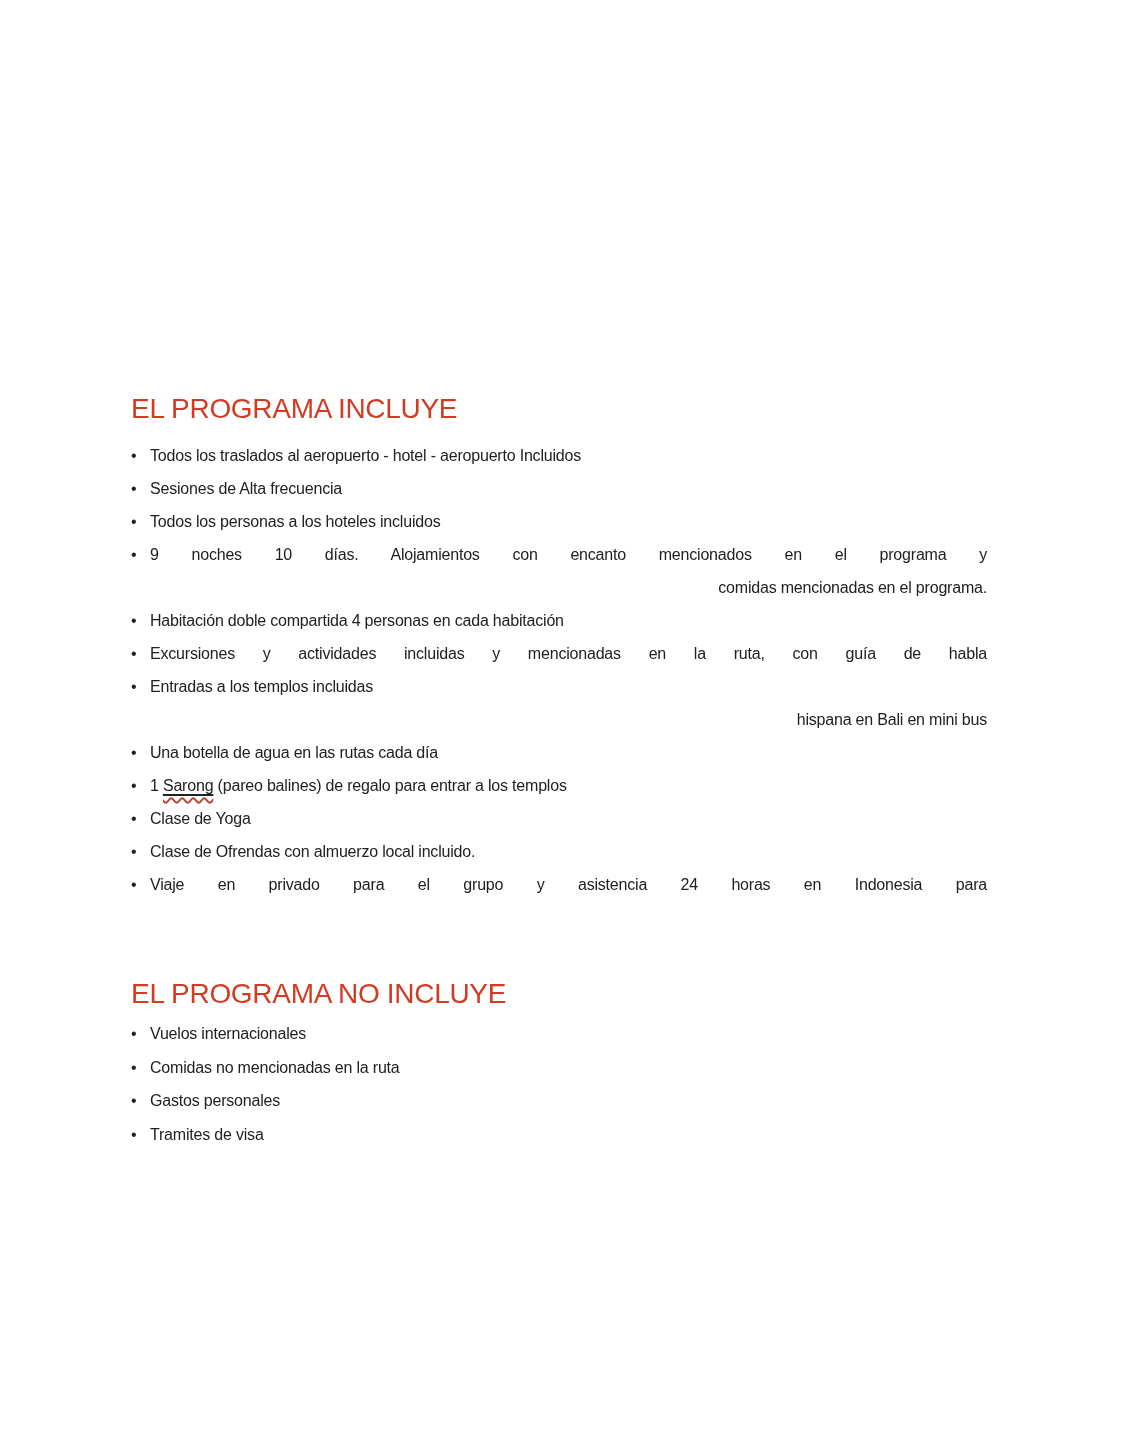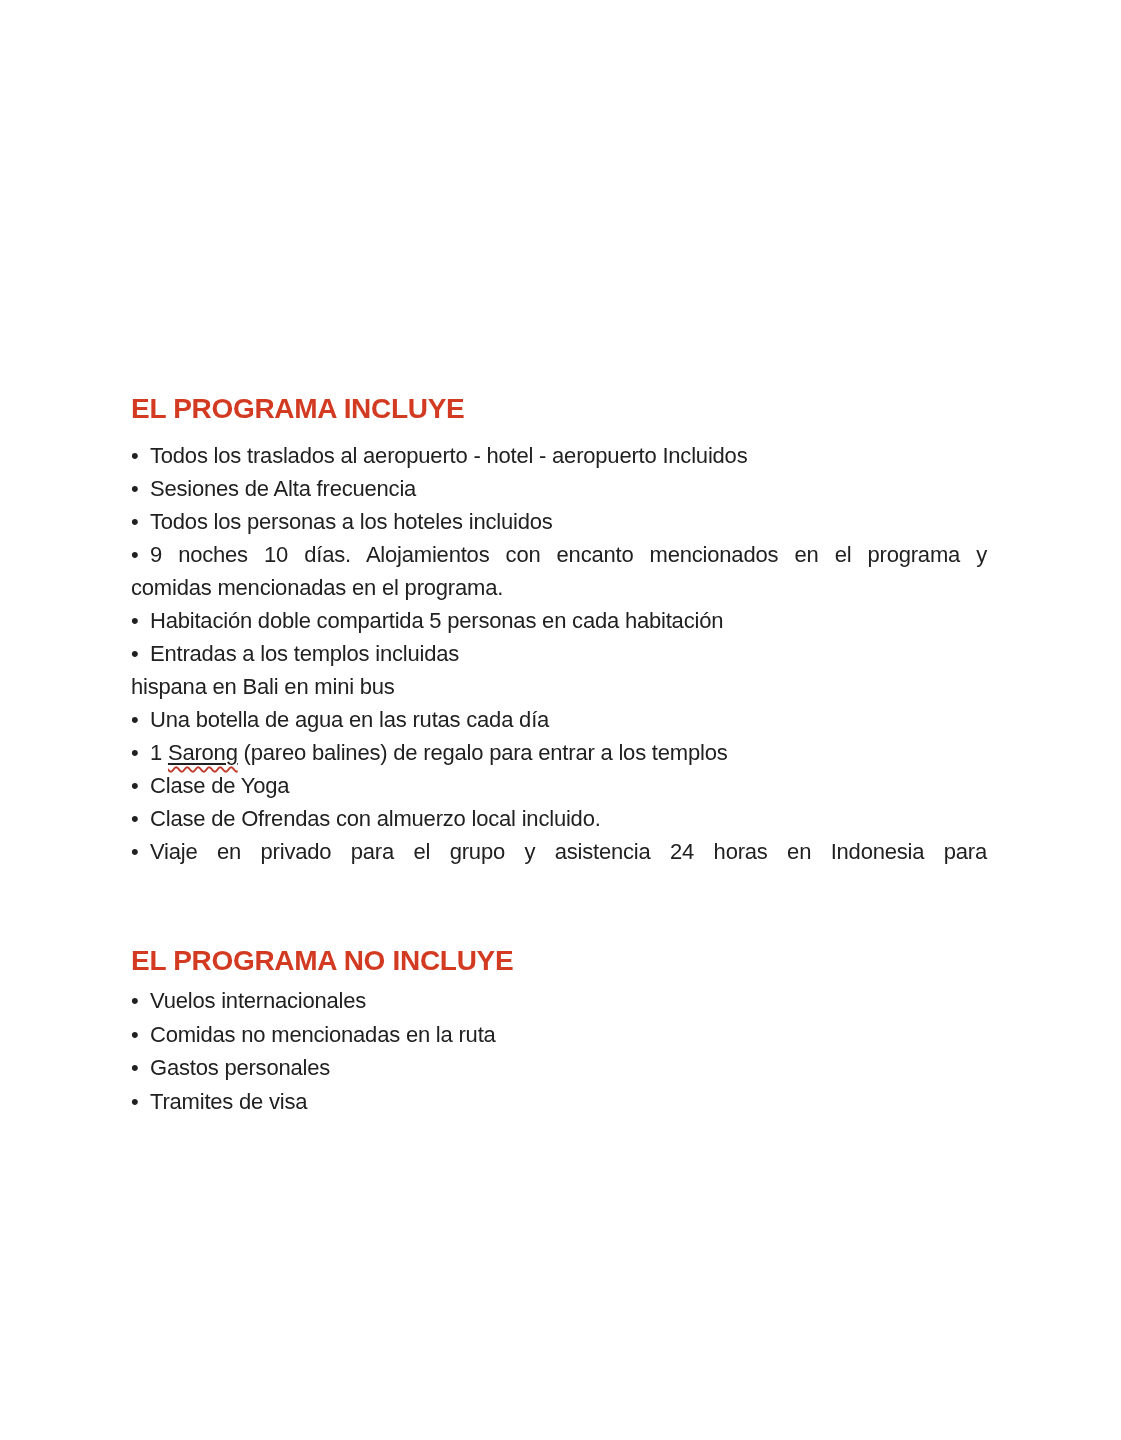--- a/index.html
+++ b/index.html
@@ -17,50 +17,50 @@
     position: absolute;
     left: 131px;
     top: 391px;
     width: 856px;
   }
 
   .heading {
     margin: 0 0 12px 0;
     font-size: 28px;
     line-height: 36px;
-    font-weight: 700;
+    font-weight: 400;
     letter-spacing: -0.3px;
     color: var(--accent, #d23b22);
   }
 
   .sec2 .heading { margin: 75px 0 5px 0; }
 
   .li {
     margin: 0;
-    font-size: 22px;
+    font-size: 16px;
     line-height: 33px;
     letter-spacing: -0.2px;
     color: var(--body-text, #212121);
   }
 
   .sec2 .li { line-height: 33.5px; }
 
   .bullet {
     display: inline-block;
     width: 19px;
   }
 
   
   .just {
     text-align: justify;
     text-align-last: justify;
   }
 
   
-  .cont { text-align: left; }
+  .cont { text-align: right; }
 
   
   .hang { padding-left: 19px; }
 
   
   .und {
     text-decoration-line: underline;
     text-decoration-style: solid;
     text-decoration-thickness: 1.5px;
     text-underline-offset: 3px;
@@ -87,22 +87,23 @@
 
         <p class="li"><span class="bullet">•</span><span>Todos los traslados al aeropuerto - hotel - aeropuerto Incluidos</span></p>
 
         <p class="li"><span class="bullet">•</span><span>Sesiones de Alta frecuencia</span></p>
 
         <p class="li"><span class="bullet">•</span><span>Todos los personas a los hoteles incluidos</span></p>
 
         <p class="li just"><span class="bullet">•</span><span>9 noches 10 días. Alojamientos con encanto mencionados en el programa y</span></p>
         <p class="li cont"><span>comidas mencionadas en el programa.</span></p>
 
-        <p class="li"><span class="bullet">•</span><span>Habitación doble compartida 5 personas en cada habitación</span></p>
+        <p class="li"><span class="bullet">•</span><span>Habitación doble compartida 4 personas en cada habitación</span></p>
 
+        <p class="li just"><span class="bullet">•</span><span>Excursiones y actividades incluidas y mencionadas en la ruta, con guía de habla</span></p>
         <p class="li"><span class="bullet">•</span><span>Entradas a los templos incluidas</span></p>
 
         <p class="li cont"><span>hispana en Bali en mini bus</span></p>
 
         <p class="li"><span class="bullet">•</span><span>Una botella de agua en las rutas cada día</span></p>
 
         <p class="li"><span class="bullet">•</span><span>1 </span><span class="und"><span class="miss">Sarong</span></span><span> (pareo balines) de regalo para entrar a los templos</span></p>
 
         <p class="li"><span class="bullet">•</span><span>Clase de Yoga</span></p>
 

